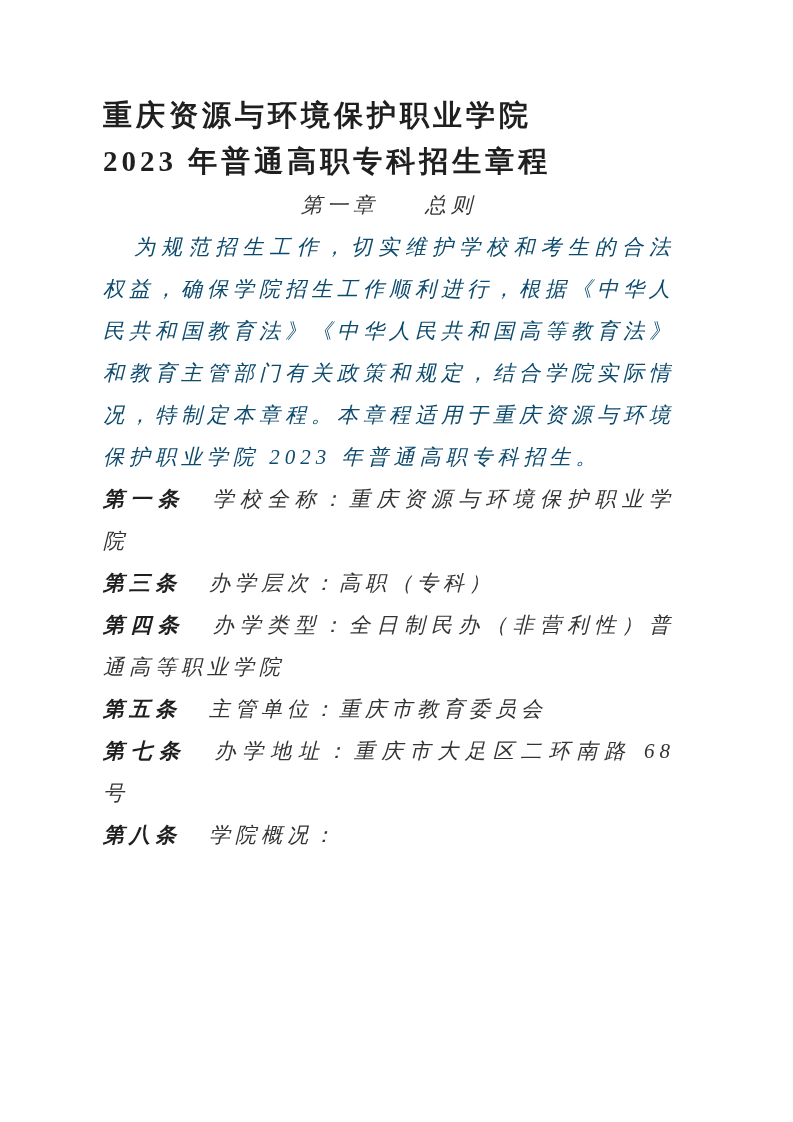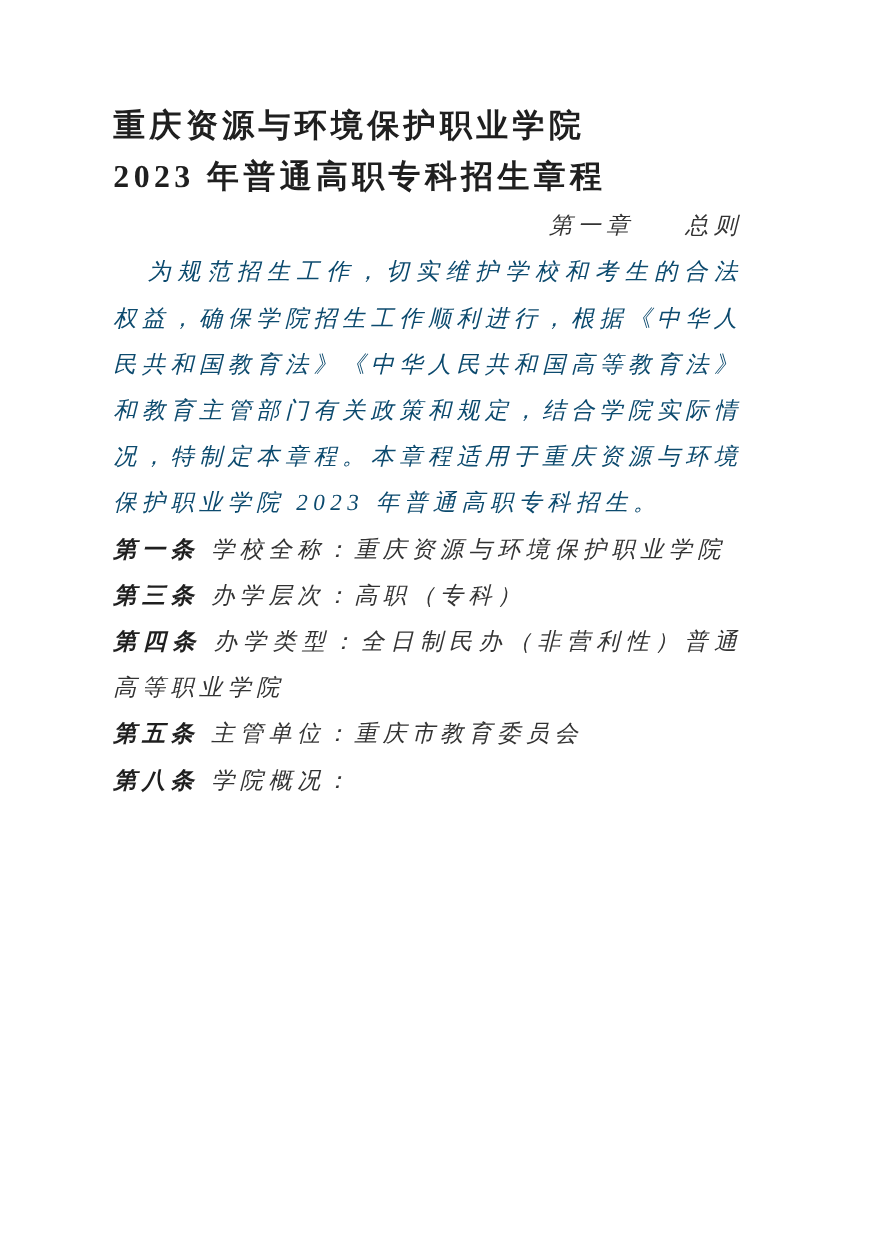--- a/index.html
+++ b/index.html
@@ -24,21 +24,21 @@
     text-align: left;
     font-size: 29px;
     line-height: 46px;
     font-weight: bold;
     letter-spacing: 4px;
     color: #1f1f1f;
     white-space: nowrap;
   }
   .chapter-heading {
     margin: 0;
-    text-align: right;
+    text-align: center;
     font-size: 21px;
     line-height: 42px;
     letter-spacing: 5px;
     font-style: italic;
     color: #333333;
   }
   .chapter-num {
     display: inline-block;
     margin-right: 46px;
   }
@@ -59,21 +59,21 @@
     font-size: 21px;
     line-height: 42px;
     letter-spacing: 5px;
     text-align: justify;
     font-style: italic;
     color: #333333;
   }
   .article-label {
     font-weight: bold;
     color: #1f1f1f;
-    margin-right: 11px;
+    margin-right: 28px;
   }
 </style>
 </head>
 <body>
 
 <div class="page">
 
   <h1 class="doc-title">重庆资源与环境保护职业学院</h1>
 
   <h1 class="doc-title">2023 年普通高职专科招生章程</h1>
@@ -96,19 +96,22 @@
 
   <p class="article">
     <span class="article-label">第四条</span><span>办学类型：全日制民办（非营利性）普通高等职业学院</span>
   </p>
 
   <p class="article">
     <span class="article-label">第五条</span><span>主管单位：重庆市教育委员会</span>
   </p>
 
 
+  <p class="article">
+    <span class="article-label">第七条</span><span>办学地址：重庆市大足区二环南路 68 号</span>
+  </p>
 
   <p class="article">
     <span class="article-label">第八条</span><span>学院概况：</span>
   </p>
 
 
 </div>
 
 </body></html>

